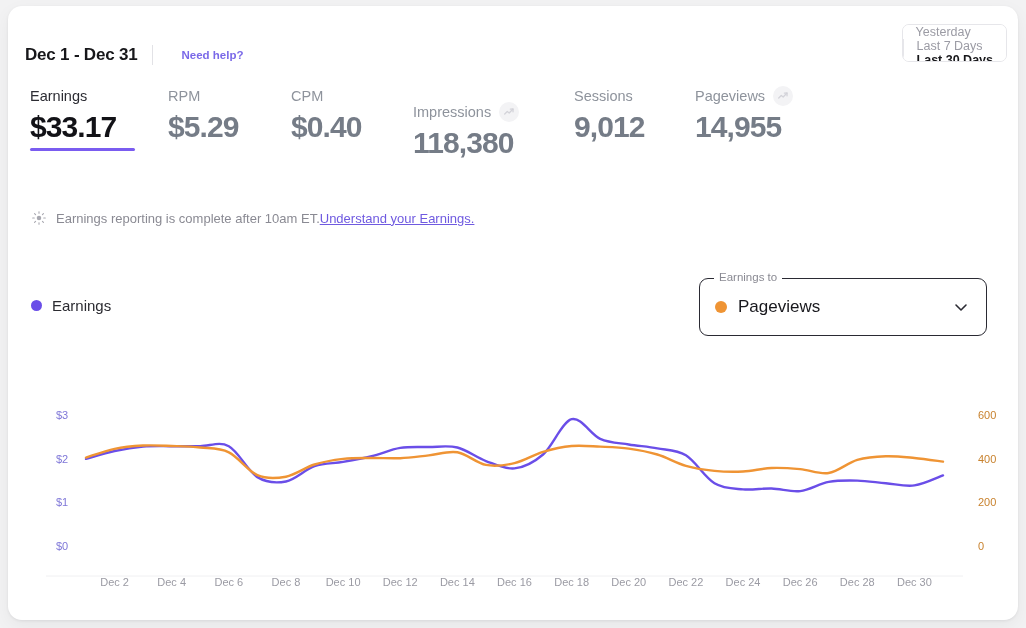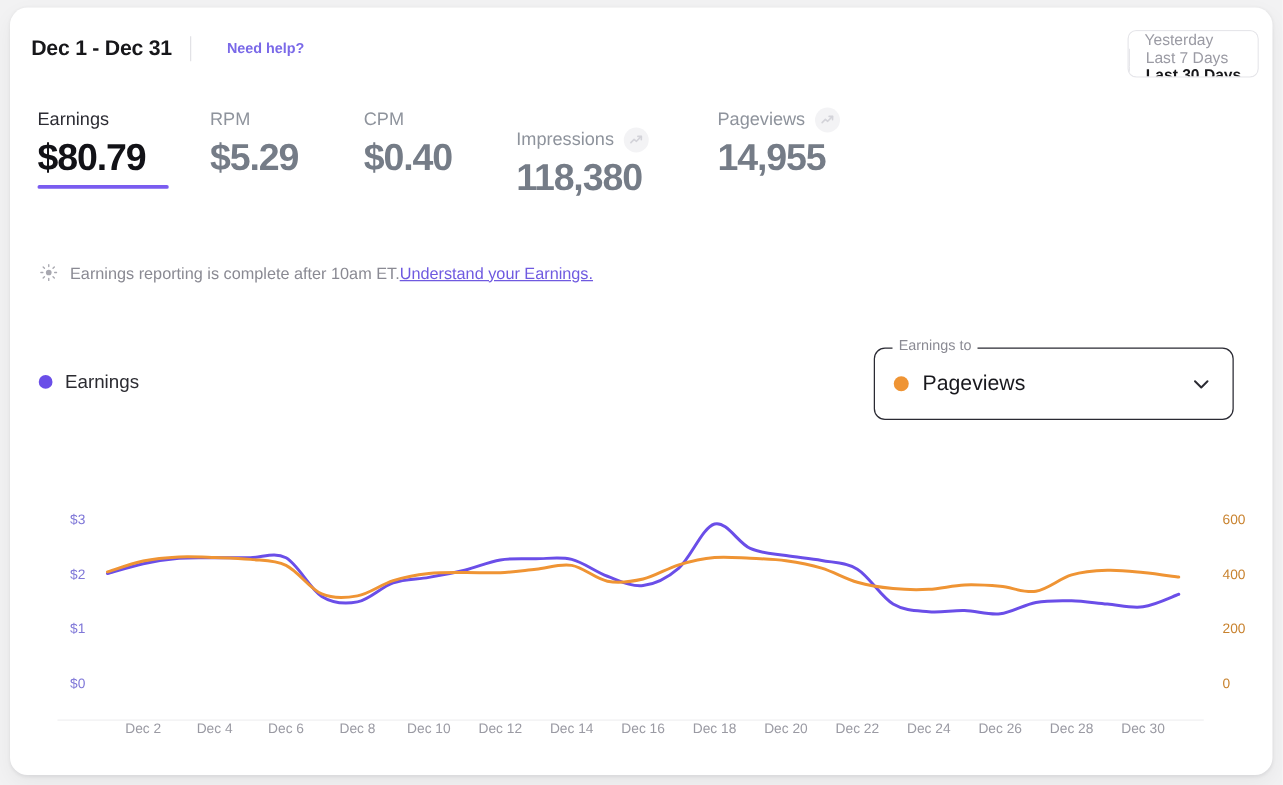--- a/index.html
+++ b/index.html
@@ -28,21 +28,21 @@
   
   .header-row {
     position: absolute;
     left: 0; top: 0;
     width: 100%;
     height: 62px;
   }
   .title-group {
     position: absolute;
     left: 17px;
-    top: 20px;
+    top: 36px;
     display: flex;
     align-items: center;
     height: 26px;
   }
   .range-title {
     font-size: 17px;
     font-weight: bold;
     color: #17171a;
     letter-spacing: -0.2px;
     white-space: nowrap;
@@ -292,21 +292,21 @@
         <div class="range-tab active">Last 30 Days</div>
         <div class="range-tab">Last 90 Days</div>
       </div>
   </div>
 
   <div class="metrics" id="metrics-row">
       <div class="metric active" style="width: 138px;">
         <div class="metric-label-row">
           <span class="metric-label">Earnings</span>
         </div>
-        <div class="metric-value">$80.79</div>
+        <div class="metric-value">$33.17</div>
         <div class="metric-underline"></div>
       </div>
       <div class="metric" style="width: 123px;">
         <div class="metric-label-row">
           <span class="metric-label">RPM</span>
         </div>
         <div class="metric-value">$5.29</div>
       </div>
       <div class="metric" style="width: 122px;">
         <div class="metric-label-row">
@@ -318,20 +318,26 @@
         <div class="metric-label-row">
           <span class="metric-label">Impressions</span>
           <span class="trend-badge">
             <svg viewBox="0 0 14 14" width="12" height="12">
               <path d="M2 9.4 L5 6.4 L7.2 8.2 L11.4 3.8" fill="none" stroke="#d3d3d9" stroke-width="1.5" stroke-linecap="round" stroke-linejoin="round"></path>
               <path d="M8.5 3.6 L11.8 3.5 L11.7 6.7" fill="none" stroke="#d3d3d9" stroke-width="1.5" stroke-linecap="round" stroke-linejoin="round"></path>
             </svg>
           </span>
         </div>
         <div class="metric-value">118,380</div>
+      </div>
+      <div class="metric" style="width: 121px;">
+        <div class="metric-label-row">
+          <span class="metric-label">Sessions</span>
+        </div>
+        <div class="metric-value">9,012</div>
       </div>
       <div class="metric" style="width: 140px;">
         <div class="metric-label-row">
           <span class="metric-label">Pageviews</span>
           <span class="trend-badge">
             <svg viewBox="0 0 14 14" width="12" height="12">
               <path d="M2 9.4 L5 6.4 L7.2 8.2 L11.4 3.8" fill="none" stroke="#d3d3d9" stroke-width="1.5" stroke-linecap="round" stroke-linejoin="round"></path>
               <path d="M8.5 3.6 L11.8 3.5 L11.7 6.7" fill="none" stroke="#d3d3d9" stroke-width="1.5" stroke-linecap="round" stroke-linejoin="round"></path>
             </svg>
           </span>

